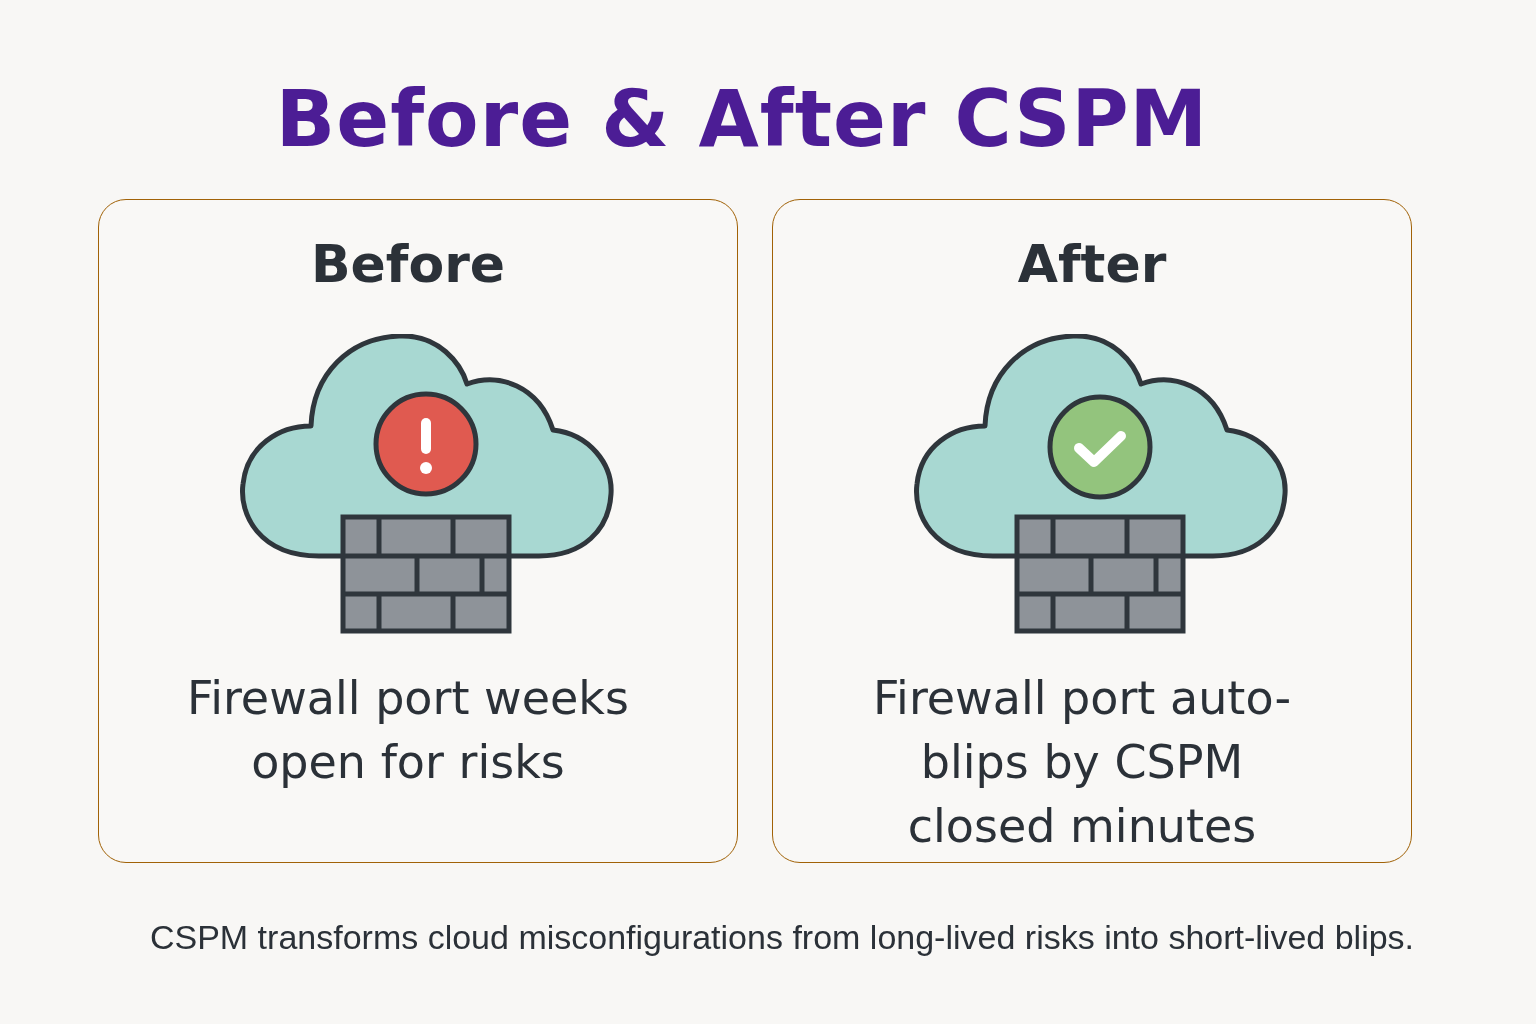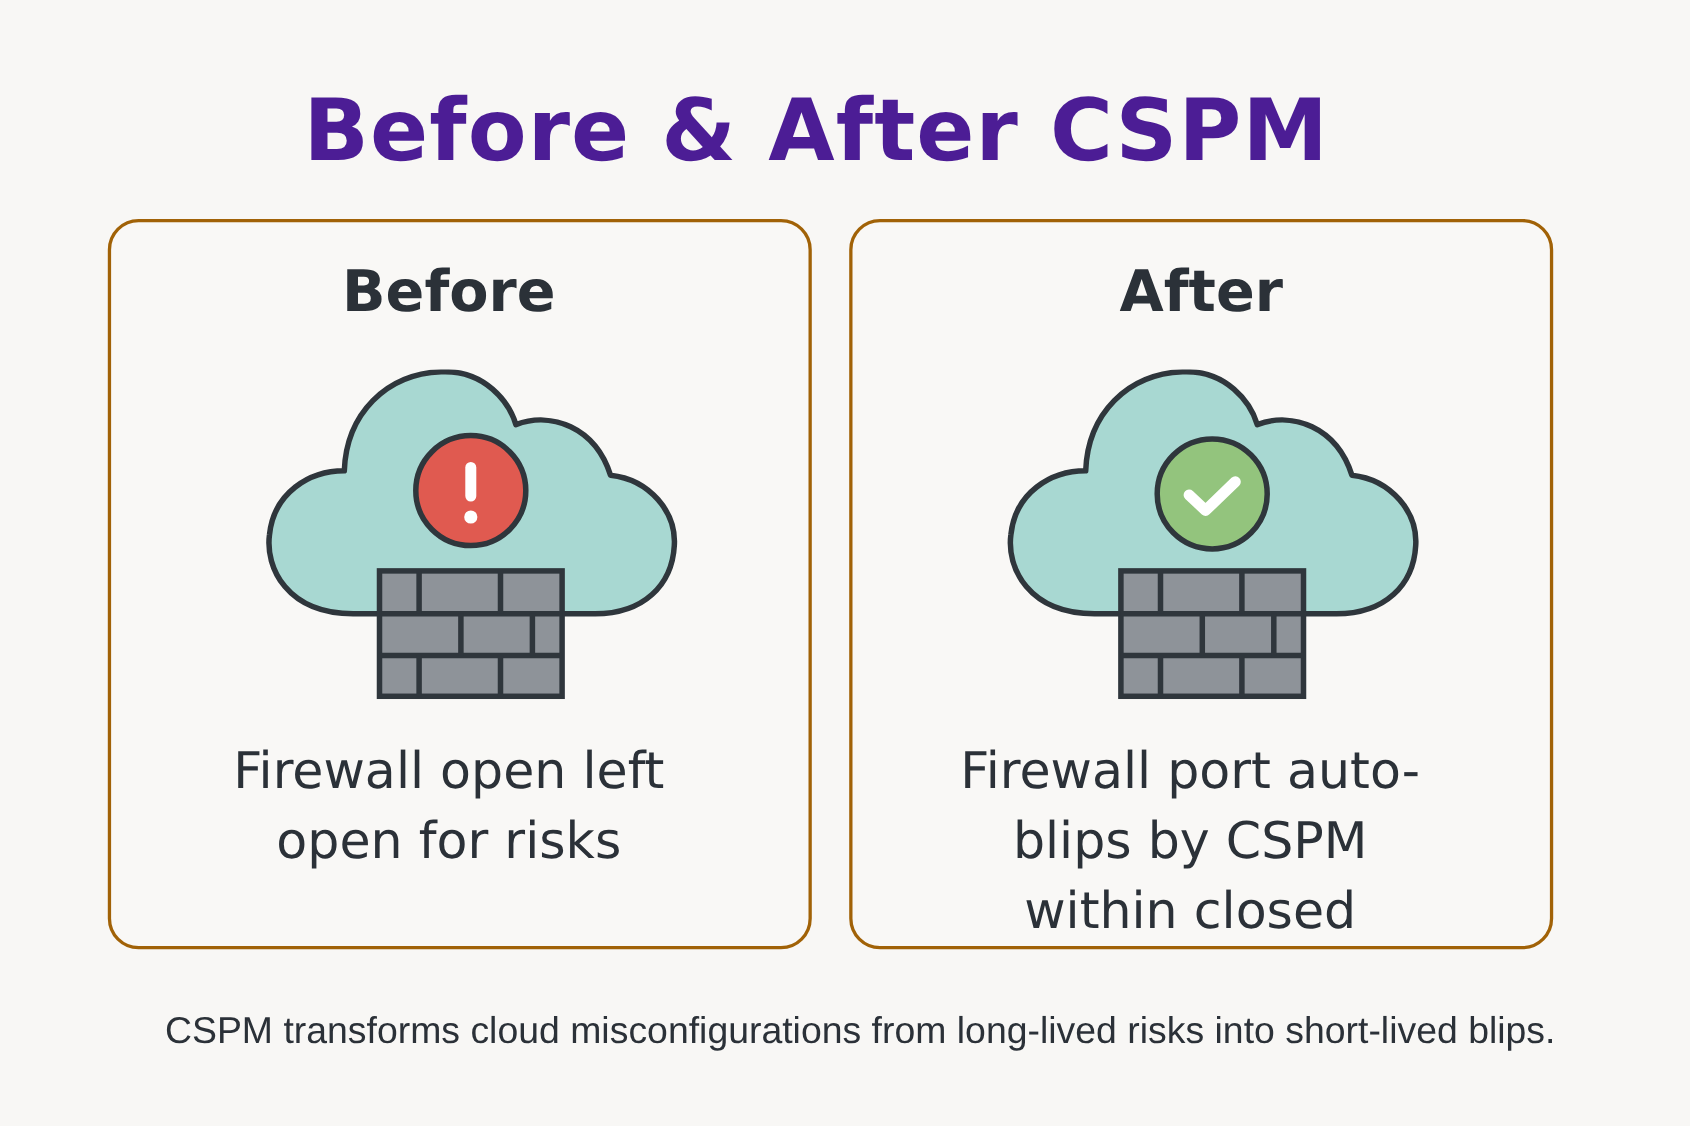--- a/index.html
+++ b/index.html
@@ -1,18 +1,18 @@
 <!DOCTYPE html>
 <html><head>
 <meta charset="utf-8">
 <style>
   html,body{margin:0;padding:0;}
   body{width:1536px;height:1024px;background:#f8f7f5;font-family:"DejaVu Sans","Liberation Sans",sans-serif;color:#2b3138;position:relative;overflow:hidden;}
   .title{position:absolute;left:0;top:62px;width:1484px;text-align:center;font-size:78px;font-weight:bold;letter-spacing:1px;color:#4c1d95;margin-top:12px;}
-  .panel{position:absolute;top:199px;width:640px;height:664px;border:3px solid #a16207;border-radius:28px;box-sizing:border-box;background:#f9f8f6;}
+  .panel{position:absolute;top:199px;width:640px;height:664px;border:1px solid #a16207;border-radius:28px;box-sizing:border-box;background:#f9f8f6;}
   .panel.before{left:98px;}
   .panel.after{left:772px;}
   .panel-title{position:absolute;top:34px;left:0;width:100%;text-align:center;font-size:52px;font-weight:bold;color:#2b3138;}
   .before .panel-title{left:-10px;}
   .icon{position:absolute;left:140px;top:134px;width:380px;height:300px;}
   .caption{position:absolute;left:0;width:100%;text-align:center;font-size:46px;line-height:64px;color:#2b3138;}
   .before .caption{top:466px;left:-10px;}
   .after .caption{top:466px;left:-10px;}
   .footer{position:absolute;left:0;top:918px;width:1524px;text-align:center;font-size:34px;color:#2b3138;font-family:"Liberation Sans",sans-serif;margin-left:20px;}
 </style>
@@ -38,21 +38,21 @@
       <line x1="104" y1="260" x2="270" y2="260"></line>
       <line x1="140" y1="183" x2="140" y2="222"></line>
       <line x1="214" y1="183" x2="214" y2="222"></line>
       <line x1="178" y1="222" x2="178" y2="260"></line>
       <line x1="243" y1="222" x2="243" y2="260"></line>
       <line x1="140" y1="260" x2="140" y2="297"></line>
       <line x1="214" y1="260" x2="214" y2="297"></line>
     </g>
   </svg>
   <div class="caption">
-    <div>Firewall open left</div>
+    <div>Firewall port weeks</div>
     <div>open for risks</div>
   </div>
 </div>
 
 <div class="panel after">
   <div class="panel-title">After</div>
   <svg class="icon" viewBox="0 0 380 300">
     <g>
       <path d="M 80 222 C 20 222 0 180 4 150 C 8 112 40 92 72 92 C 74 40 110 4 160 2 C 200 0 222 30 228 50 C 260 38 300 52 314 96 C 350 100 374 130 372 160 C 370 196 344 222 300 222 Z" fill="#a8d8d2" stroke="#2f363c" stroke-width="5" stroke-linejoin="round"></path>
     </g>
@@ -68,17 +68,17 @@
       <line x1="214" y1="183" x2="214" y2="222"></line>
       <line x1="178" y1="222" x2="178" y2="260"></line>
       <line x1="243" y1="222" x2="243" y2="260"></line>
       <line x1="140" y1="260" x2="140" y2="297"></line>
       <line x1="214" y1="260" x2="214" y2="297"></line>
     </g>
   </svg>
   <div class="caption">
     <div>Firewall port auto-</div>
     <div>blips by CSPM</div>
-    <div>within closed</div>
+    <div>closed minutes</div>
   </div>
 </div>
 
 <div class="footer">CSPM transforms cloud misconfigurations from long-lived risks into short-lived blips.</div>
 
 </body></html>

